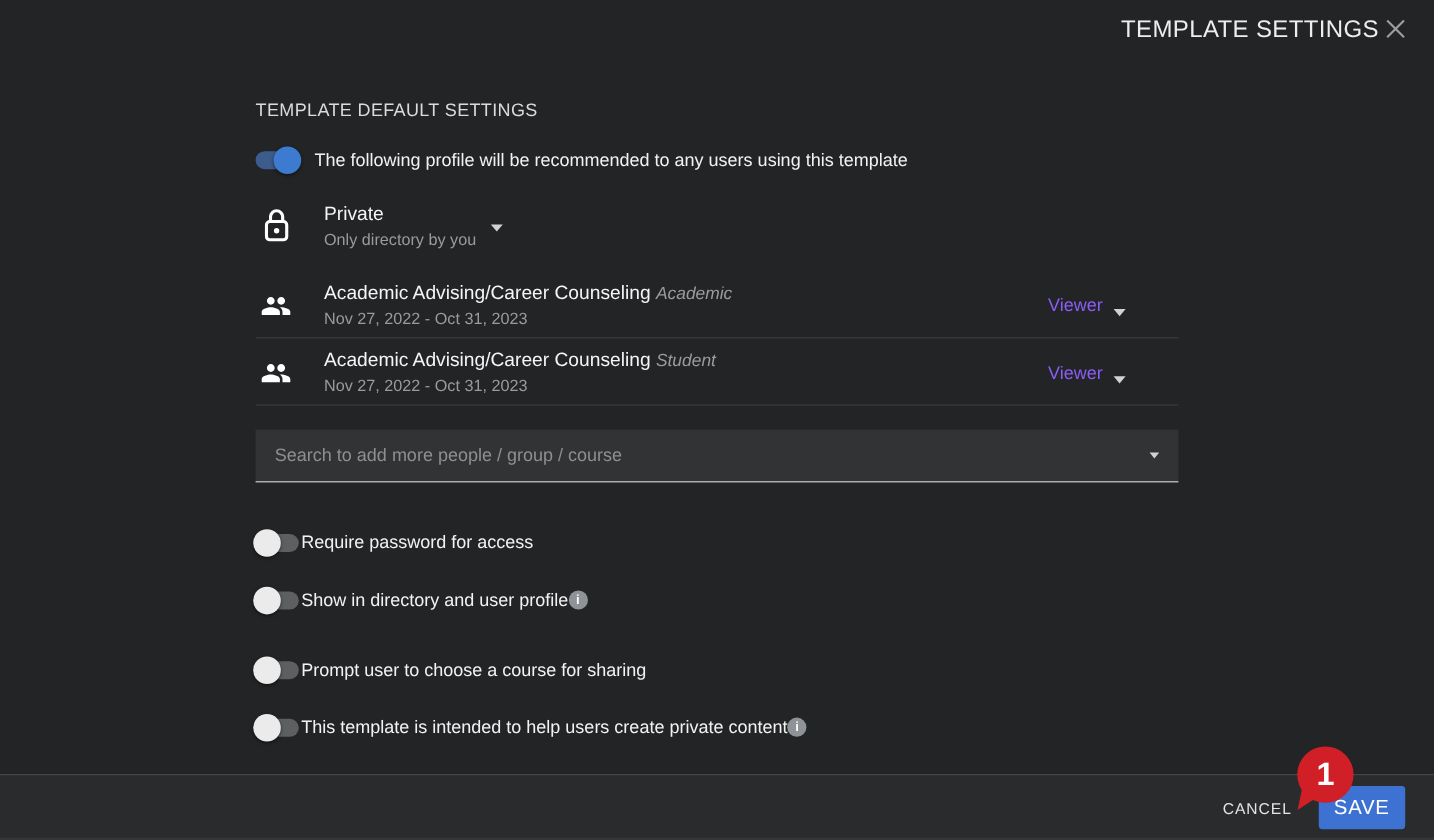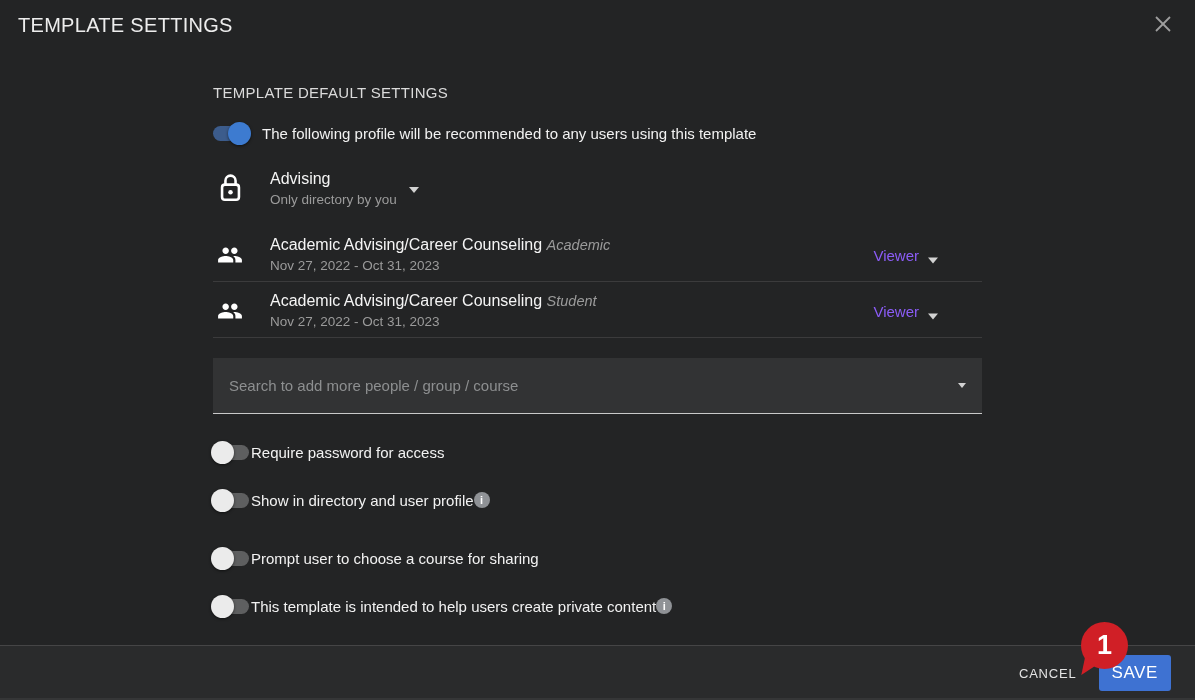--- a/index.html
+++ b/index.html
@@ -8,21 +8,21 @@
     position:relative;
     background:#232425;
     font-family:"Liberation Sans", sans-serif;
     color:#f1f1f1;
     overflow:hidden;
   }
 
   
   .modal-header {
     position:absolute; top:0; left:0; right:0; height:50px;
-    display:flex; align-items:center; justify-content:space-between;
+    display:flex; align-items:center; justify-content:flex-end;
     padding:0 18px;
   }
   .modal-title { font-size:20px; color:#ededed; letter-spacing:.3px; }
   .close-btn {
     background:none; border:none; cursor:pointer;
     width:28px; height:28px; display:flex; align-items:center; justify-content:center;
   }
 
   
   .content { position:absolute; left:213px; top:0; width:769px; height:700px; }
@@ -72,21 +72,21 @@
   .share-row.r2 { top:284px; }
   .share-row .t1 em { font-style:italic; color:#9b9b9b; font-size:14.5px; }
   .perm-select {
     position:absolute; right:44px; top:50%; transform:translateY(-50%);
     display:flex; align-items:flex-end; gap:9px; background:none; border:none; cursor:pointer;
     color:#8b5cf6; font-size:15px; font-family:inherit;
   }
 
   
   .search-box {
-    position:absolute; top:358px; left:0; width:100%; height:56px;
+    position:absolute; top:358px; left:0; width:100%; height:44px;
     background:#323334; border-bottom:1px solid #c9c9c9;
     display:flex; align-items:center; padding:0 16px;gap:32px;
   }
   .search-box input {
     flex:1; background:transparent; border:none; outline:none;
     font-size:15px; color:#e8e8e8; font-family:inherit;
   }
   .search-box input::placeholder { color:#8d8f90; opacity:1; }
   .search-box .chevron { border-left-width:4px; border-right-width:4px; border-top-width:5px; }
 
@@ -162,21 +162,21 @@
 
   <div class="private-row">
     <span class="icon-cell">
       <svg width="27" height="32" viewBox="0 0 24 28" fill="none" stroke="#ffffff" stroke-width="2.3">
         <path d="M7.5 11 V7.5 a4.5 4.5 0 0 1 9 0 V11"></path>
         <rect x="4.5" y="11" width="15" height="13.5" rx="2.5"></rect>
         <circle cx="12" cy="17.8" r="2" fill="#ffffff" stroke="none"></circle>
       </svg>
     </span>
     <span class="two-line">
-      <div class="t1">Advising</div>
+      <div class="t1">Private</div>
       <div class="t2">Only directory by you</div>
     </span>
     <span class="chevron"></span>
   </div>
 
   <div class="share-row r1">
     <span class="icon-cell">
       <svg width="26" height="26" viewBox="0 0 24 24" fill="#ffffff">
         <path d="M16 11c1.66 0 2.99-1.34 2.99-3S17.66 5 16 5c-1.66 0-3 1.34-3 3s1.34 3 3 3zm-8 0c1.66 0 2.99-1.34 2.99-3S9.66 5 8 5C6.34 5 5 6.34 5 8s1.34 3 3 3zm0 2c-2.33 0-7 1.17-7 3.5V19h14v-2.5c0-2.33-4.67-3.5-7-3.5zm8 0c-.29 0-.62.02-.97.05 1.16.84 1.97 1.97 1.97 3.45V19h6v-2.5c0-2.33-4.67-3.5-7-3.5z"></path>
       </svg>

